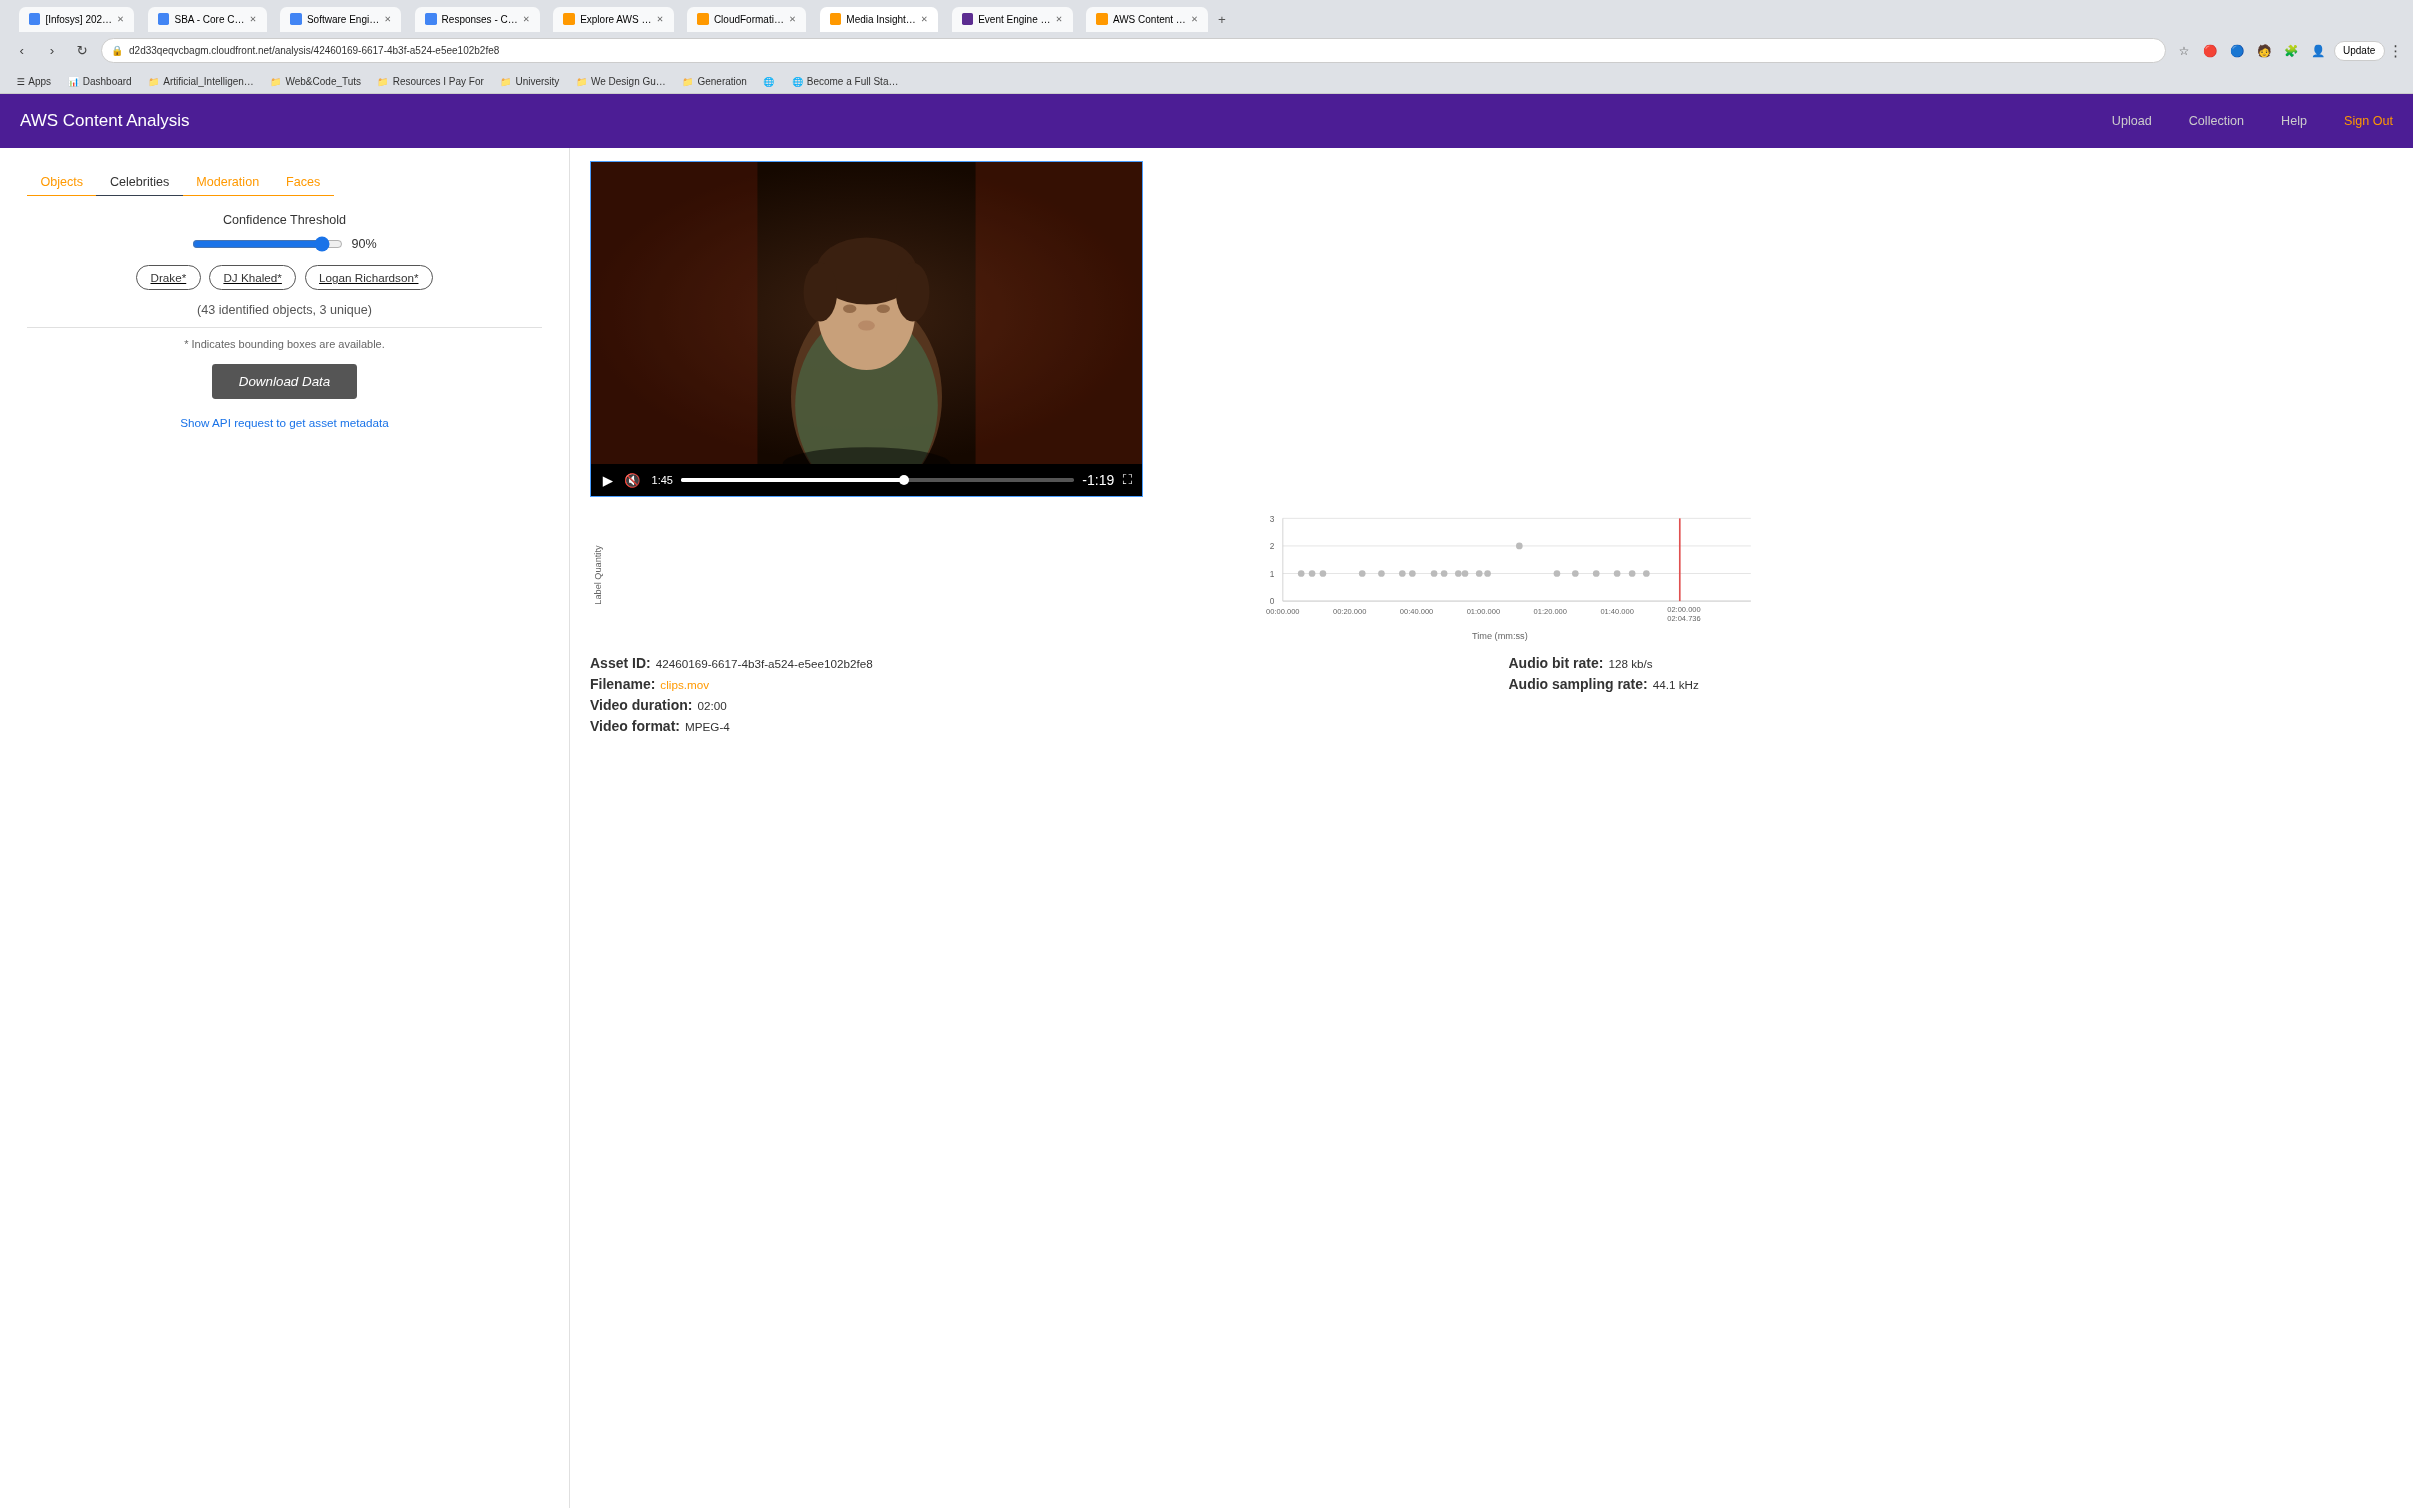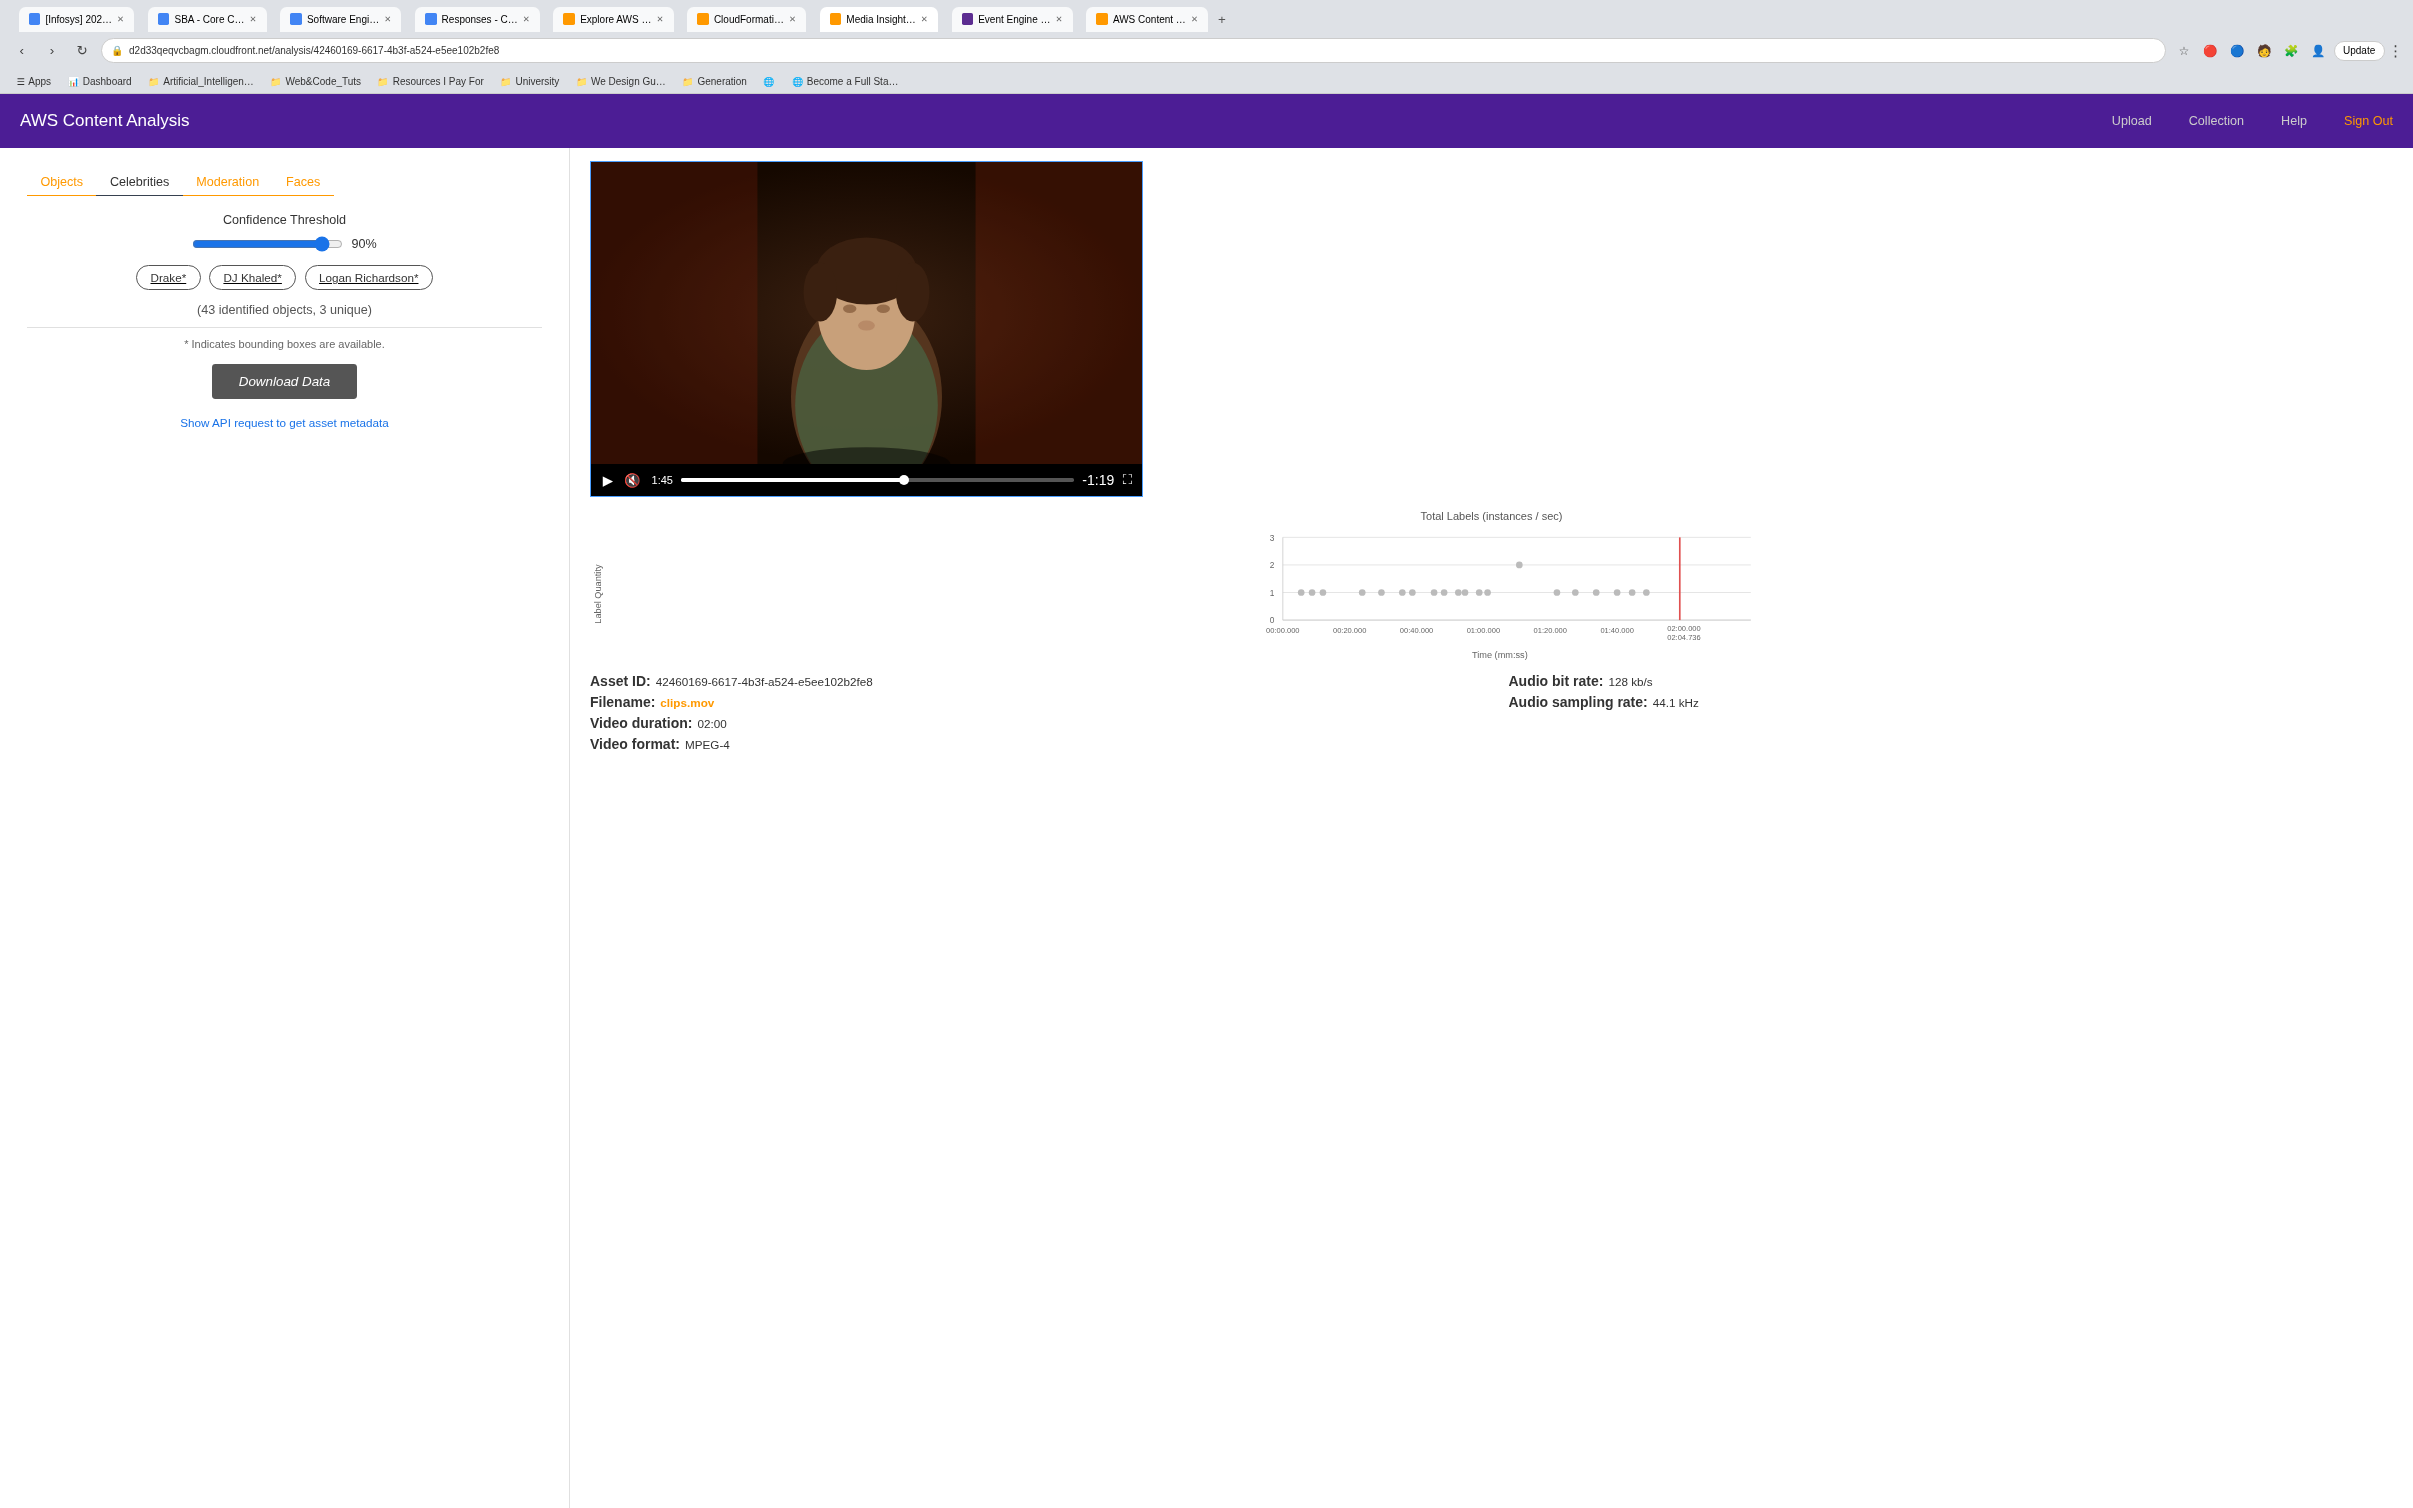--- a/index.html
+++ b/index.html
@@ -96,21 +96,21 @@
     .chart-area { display: flex; }
     .chart-y-label { writing-mode: vertical-rl; transform: rotate(180deg); font-size: 9.2px; color: #666; text-align: center; padding: 0 3.4px; }
     .chart-inner { flex: 1; }
 
     
     .asset-info { margin-top: 13.4px; }
     .info-grid { display: grid; grid-template-columns: 1fr 1fr; gap: 5px 34px; }
     .info-row { display: flex; align-items: baseline; gap: 5px; }
     .info-label { font-weight: 700; font-size: 14px; color: #333; white-space: nowrap; }
     .info-value { font-size: 11.7px; color: #333; }
-    .info-value.orange { color: #f90; font-weight: bold; }
+    .info-value.orange { color: #f90; }
   </style>
 </head>
 <body>
 
 <div class="browser-chrome">
 
   <div class="browser-tabs">
     <div class="tab">
       <div class="tab-favicon" style="background:#4285f4;"></div>
       <span class="tab-label">[Infosys] 202…</span>
@@ -321,21 +321,20 @@
         <span class="time-display">1:45</span>
         <div class="progress-bar">
           <div class="progress-fill" style="width: 57%;"></div>
         </div>
         <span class="time-remaining">-1:19</span>
         <button class="fullscreen-btn">⛶</button>
       </div>
     </div>
 
     <div class="chart-container">
-      <div class="chart-title">Total Labels (instances / sec)</div>
       <div class="chart-area">
         <div class="chart-y-label">Label Quantity</div>
         <div class="chart-inner">
           <svg width="100%" height="117" viewBox="0 0 620 140" xmlns="http://www.w3.org/2000/svg" style="font-size:14px">
 
             <line x1="50" y1="10" x2="610" y2="10" stroke="#e0e0e0" stroke-width="1"></line>
             <line x1="50" y1="43" x2="610" y2="43" stroke="#e0e0e0" stroke-width="1"></line>
             <line x1="50" y1="76" x2="610" y2="76" stroke="#e0e0e0" stroke-width="1"></line>
             <line x1="50" y1="109" x2="610" y2="109" stroke="#e0e0e0" stroke-width="1"></line>
 

